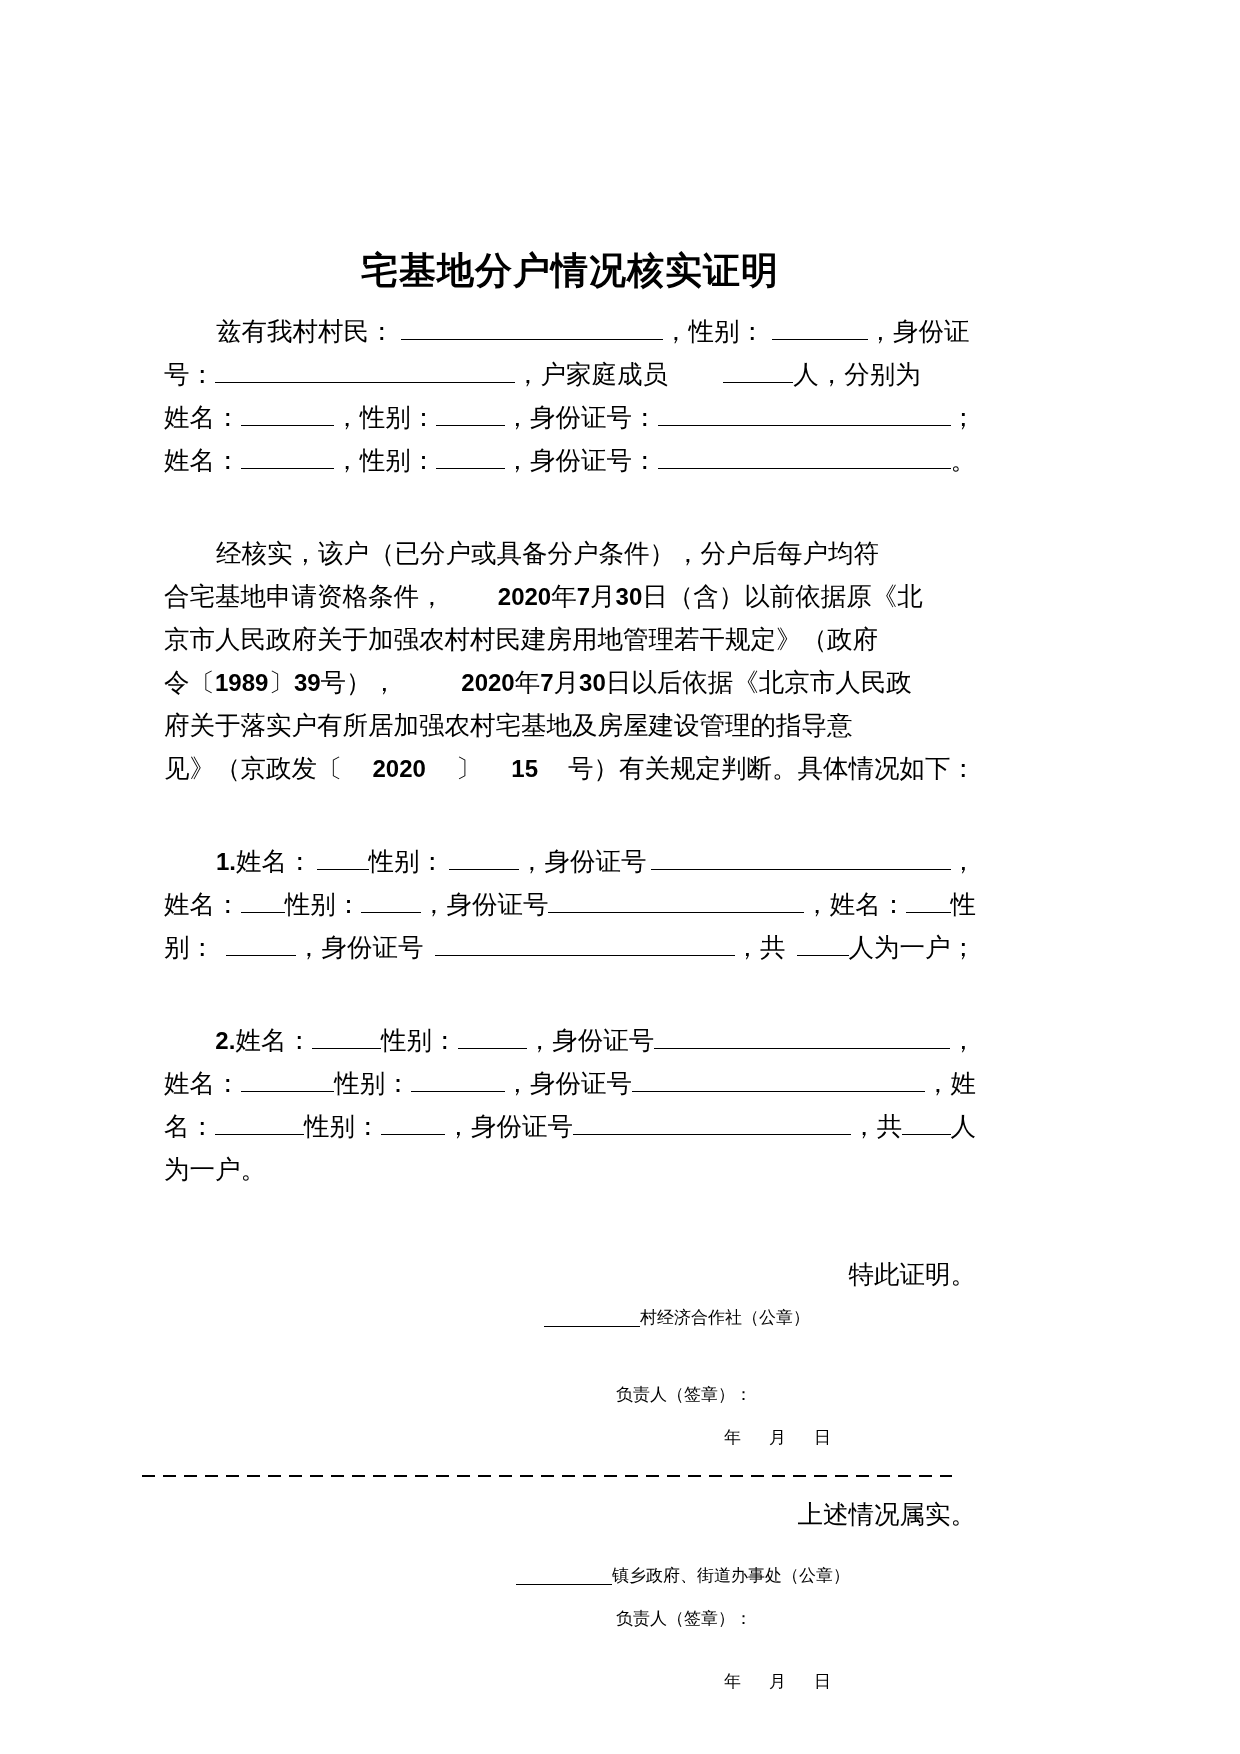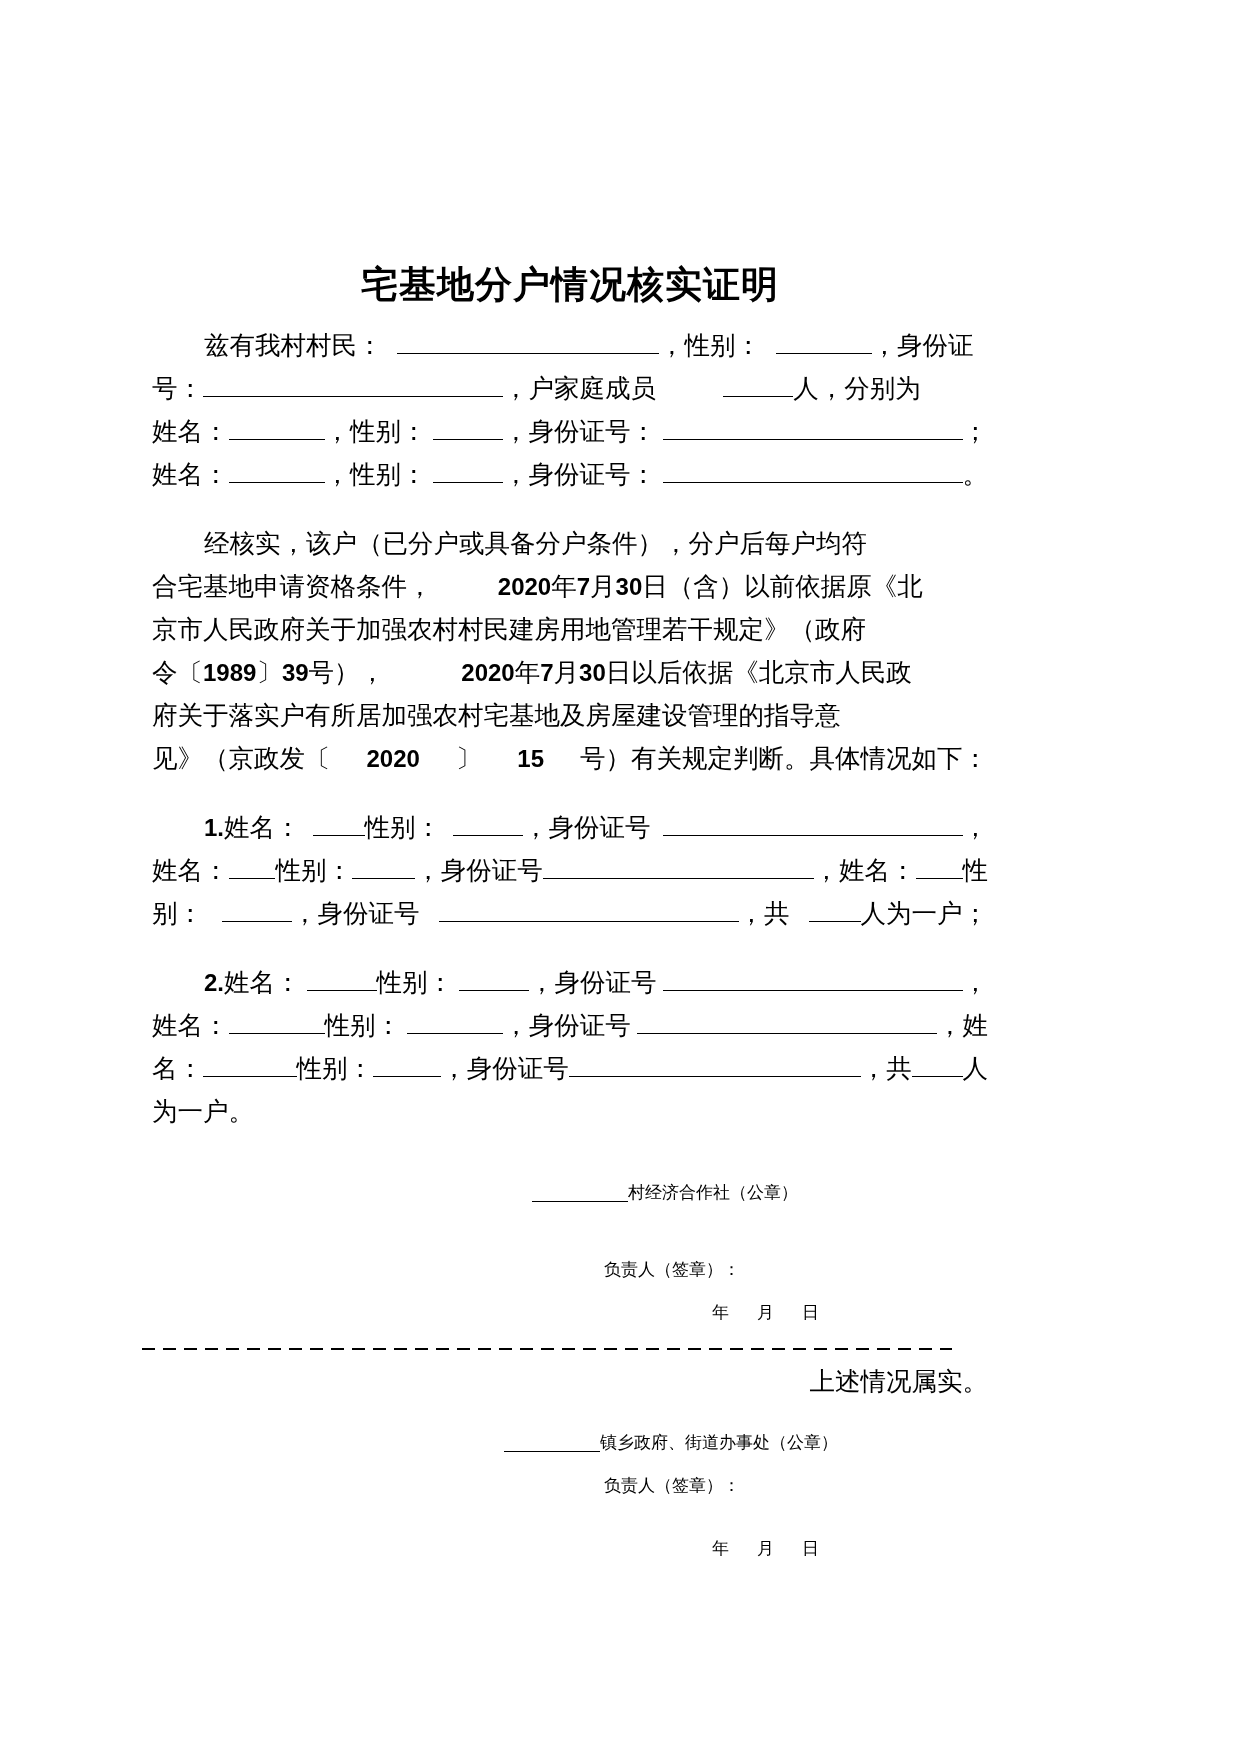--- a/index.html
+++ b/index.html
@@ -19,36 +19,36 @@
     position: absolute;
     left: 0;
     top: 0;
     width: 1240px;
     height: 1754px;
     background: #fff;
   }
   .content {
     position: absolute;
     left: 148px;
-    top: 262px;
+    top: 248px;
     width: 844px;
   }
   .doc-title {
     text-align: center;
     font-size: 37px;
     font-weight: bold;
     letter-spacing: 1px;
     line-height: 1.25;
     margin: 0 0 16px 0;
     font-family: "Liberation Serif", "DejaVu Serif", serif;
   }
 
   
   .para {
-    margin: 4px;
+    margin: 16px;
   }
   .line {
     display: flex;
     align-items: baseline;
     font-size: 25.5px;
     line-height: 43px;
     white-space: pre;
     width: 100%;
   }
   .line.just {
@@ -296,20 +296,24 @@
         <span class="seg">人</span>
       </div>
       <div class="line start">
         <span class="seg">为一户。</span>
       </div>
     </div>
 
     <div class="sect-gap-lg"></div>
 
     <div class="para">
+      <div class="line start">
+        <span class="indent2"></span>
+        <span class="seg">特此证明。</span>
+      </div>
 
       <div class="right-block r-ind-a">
         <span class="blank b-l"></span><span class="seg">村经济合作社（公章）</span>
       </div>
 
       <div style="height:34px"></div>
 
       <div class="right-block r-ind-b">
         <span class="seg">负责人（签章）：</span>
       </div>

